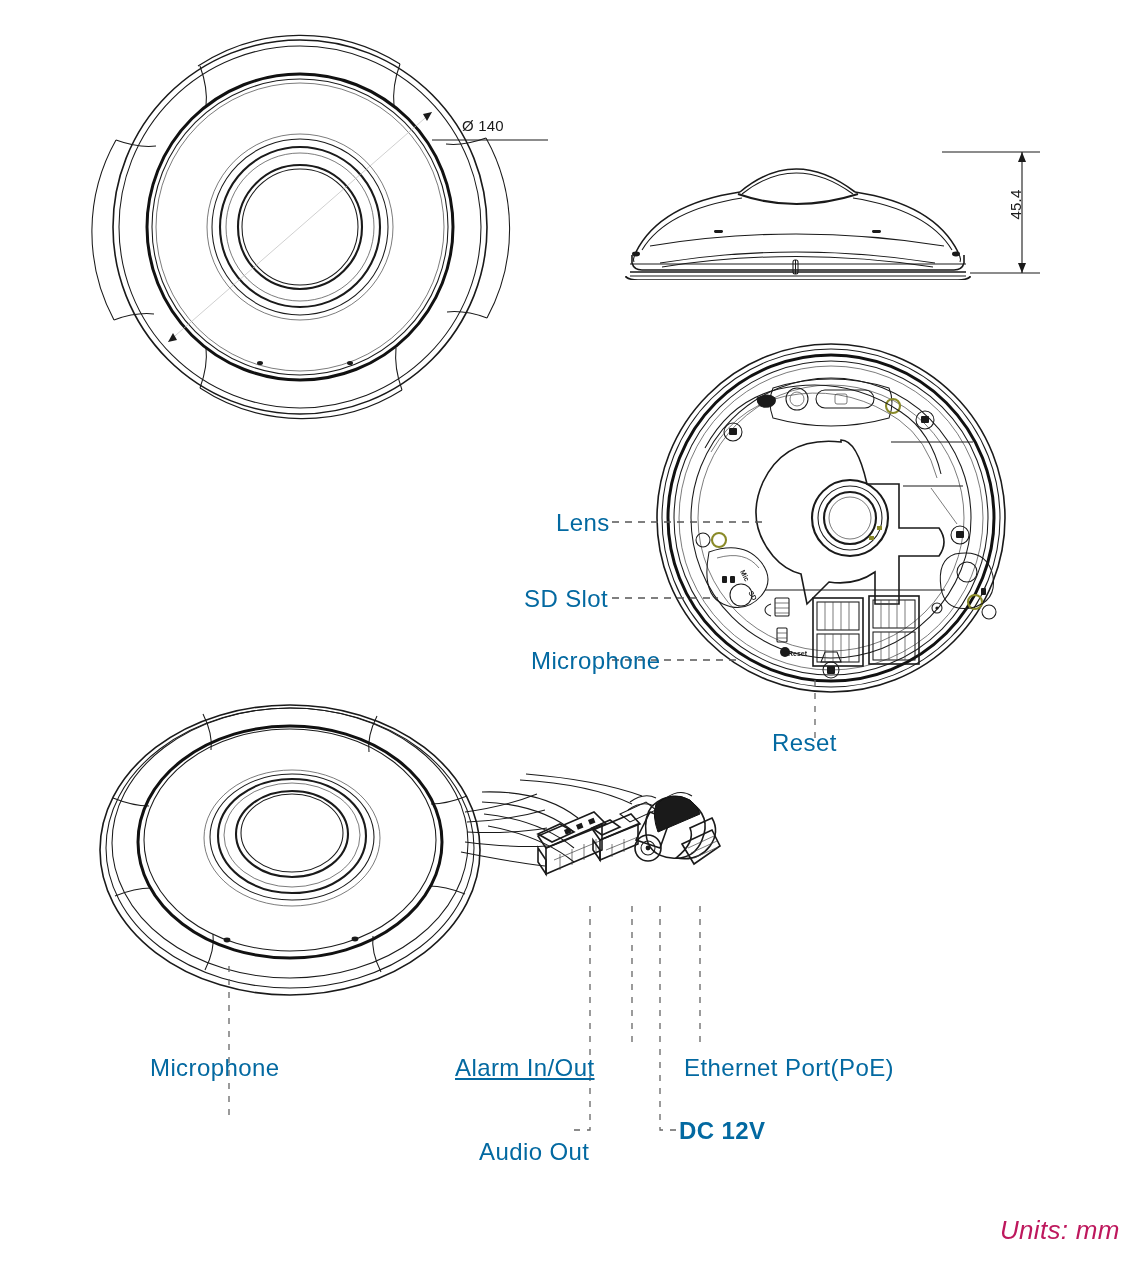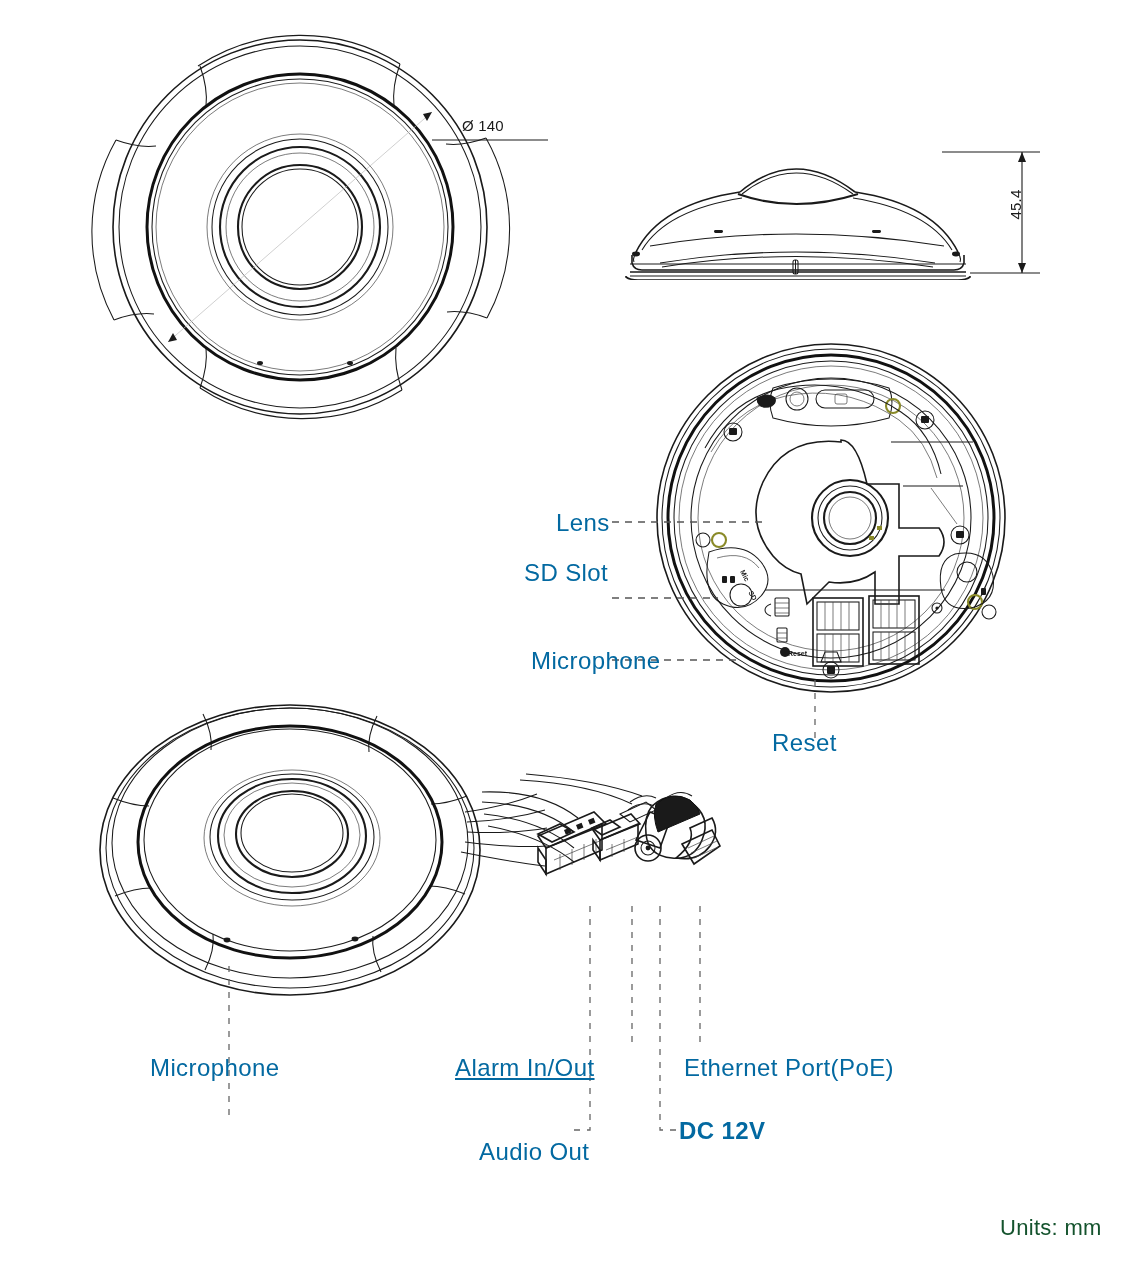--- a/index.html
+++ b/index.html
@@ -25,23 +25,24 @@
   .label {
     position: absolute;
     font-family: "Liberation Sans", sans-serif;
     color: #0369a1;
     white-space: nowrap;
     letter-spacing: 0.4px;
   }
   .lbl-callout { font-size: 24px; }
   .lbl-dim { font-size: 15px; color: #1a1a1a; letter-spacing: 0.2px; }
   .lbl-units {
-    font-size: 22px;
-    color: #14532d;
+    font-size: 26px;
+    color: #be185d;
     letter-spacing: 0.3px;
+    font-style: italic;
   }
   .vert {
     transform-origin: 50% 50%;
     transform: rotate(-90deg);
   }
   svg { display: block; }
   .ln { fill: none; stroke: #1a1a1a; stroke-width: 1.6; }
   .ln-thin { fill: none; stroke: #1a1a1a; stroke-width: 1.05; }
   .ln-hair { fill: none; stroke: #444; stroke-width: 0.7; }
   .ln-faint { fill: none; stroke: #bbbbbb; stroke-width: 0.7; }
@@ -287,21 +288,21 @@
   <div class="micro" style="left:788px; top:650px;">Reset</div>
 
   <svg style="position:absolute; left:600px; top:500px;" width="260" height="270" viewBox="0 0 260 270">
     <line class="dash" x1="12" y1="22" x2="165" y2="22"></line>
     <line class="dash" x1="12" y1="98" x2="118" y2="98"></line>
     <line class="dash" x1="12" y1="160" x2="140" y2="160"></line>
     <path class="dash-fine" d="M 215 180 L 215 240"></path>
   </svg>
 
   <div class="label lbl-callout" style="left:556px; top:509px;">Lens</div>
-  <div class="label lbl-callout" style="left:524px; top:559px;">SD Slot</div>
+  <div class="label lbl-callout" style="left:524px; top:585px;">SD Slot</div>
   <div class="label lbl-callout" style="left:531px; top:647px;">Microphone</div>
   <div class="label lbl-callout" style="left:772px; top:729px;">Reset</div>
 
   <svg style="position:absolute; left:85px; top:690px;" width="470" height="330" viewBox="0 0 470 330">
     <g>
 
       <ellipse class="ln" cx="205" cy="160" rx="190" ry="145"></ellipse>
       <ellipse class="ln-thin" cx="205" cy="158" rx="184" ry="140"></ellipse>
       <ellipse class="ln-thin" cx="205" cy="153" rx="178" ry="135"></ellipse>
 

